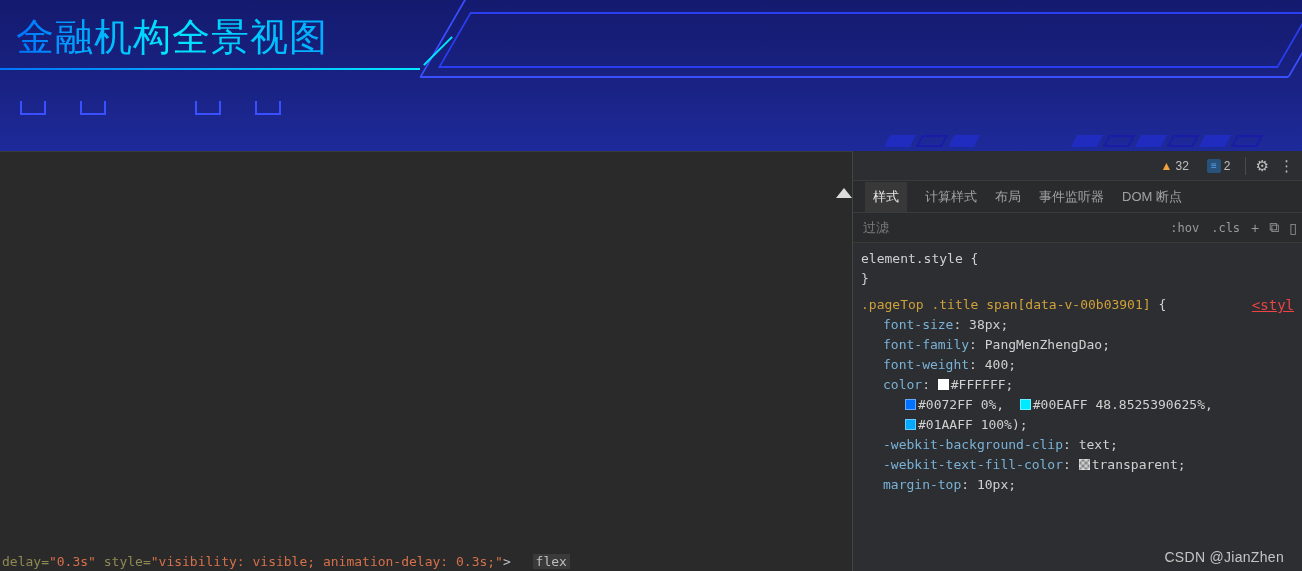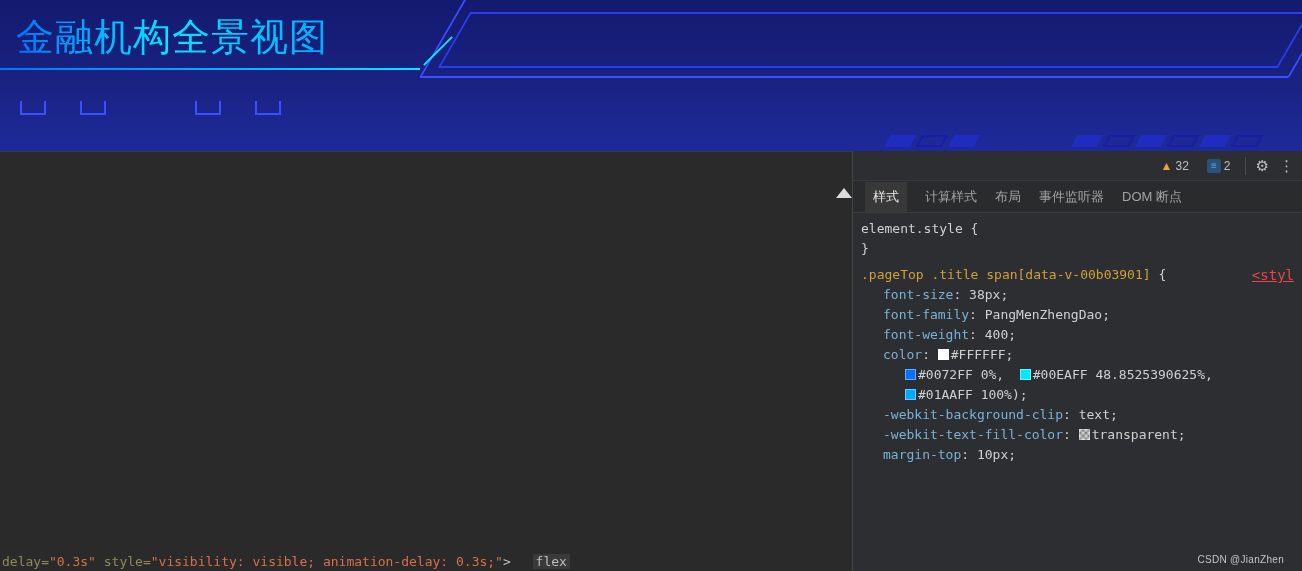--- a/index.html
+++ b/index.html
@@ -255,21 +255,21 @@
   transform-origin: bottom; transform: rotate(2deg);
 }
 .cont { padding-left: 44px; }
 .comma { color: #d0d0d0; }
 
 .watermark {
   position: absolute;
   right: 18px;
   bottom: 6px;
   color: #d5d5d5;
-  font-size: 10px;
+  font-size: 14px;
   font-family: Arial, sans-serif;
   opacity: 0.9;
   letter-spacing: 0.3px;
   margin-left: 28px;
 }
 </style>
 </head>
 <body>
 
 <div class="banner">
@@ -328,20 +328,28 @@
     </div>
 
     <div class="tabs">
       <span class="tab active">样式</span>
       <span class="tab">计算样式</span>
       <span class="tab">布局</span>
       <span class="tab">事件监听器</span>
       <span class="tab">DOM 断点</span>
     </div>
 
+    <div class="filter-row">
+      <input class="filter-input" placeholder="过滤" style="">
+      <span class="filter-btn">:hov</span>
+      <span class="filter-btn">.cls</span>
+      <span class="filter-icon">+</span>
+      <span class="filter-icon">⧉</span>
+      <span class="filter-icon">▯</span>
+    </div>
 
     <div class="styles-content">
       <div>
         <span>element.style</span> <span class="brace">{</span><br>
         <span class="brace">}</span>
       </div>
 
       <div class="rule-head" style="margin-top:6px;">
         <span>
           <span class="sel-cls">.pageTop .title span</span><span class="sel-attr">[data-v-00b03901]</span> <span class="brace">{</span>

